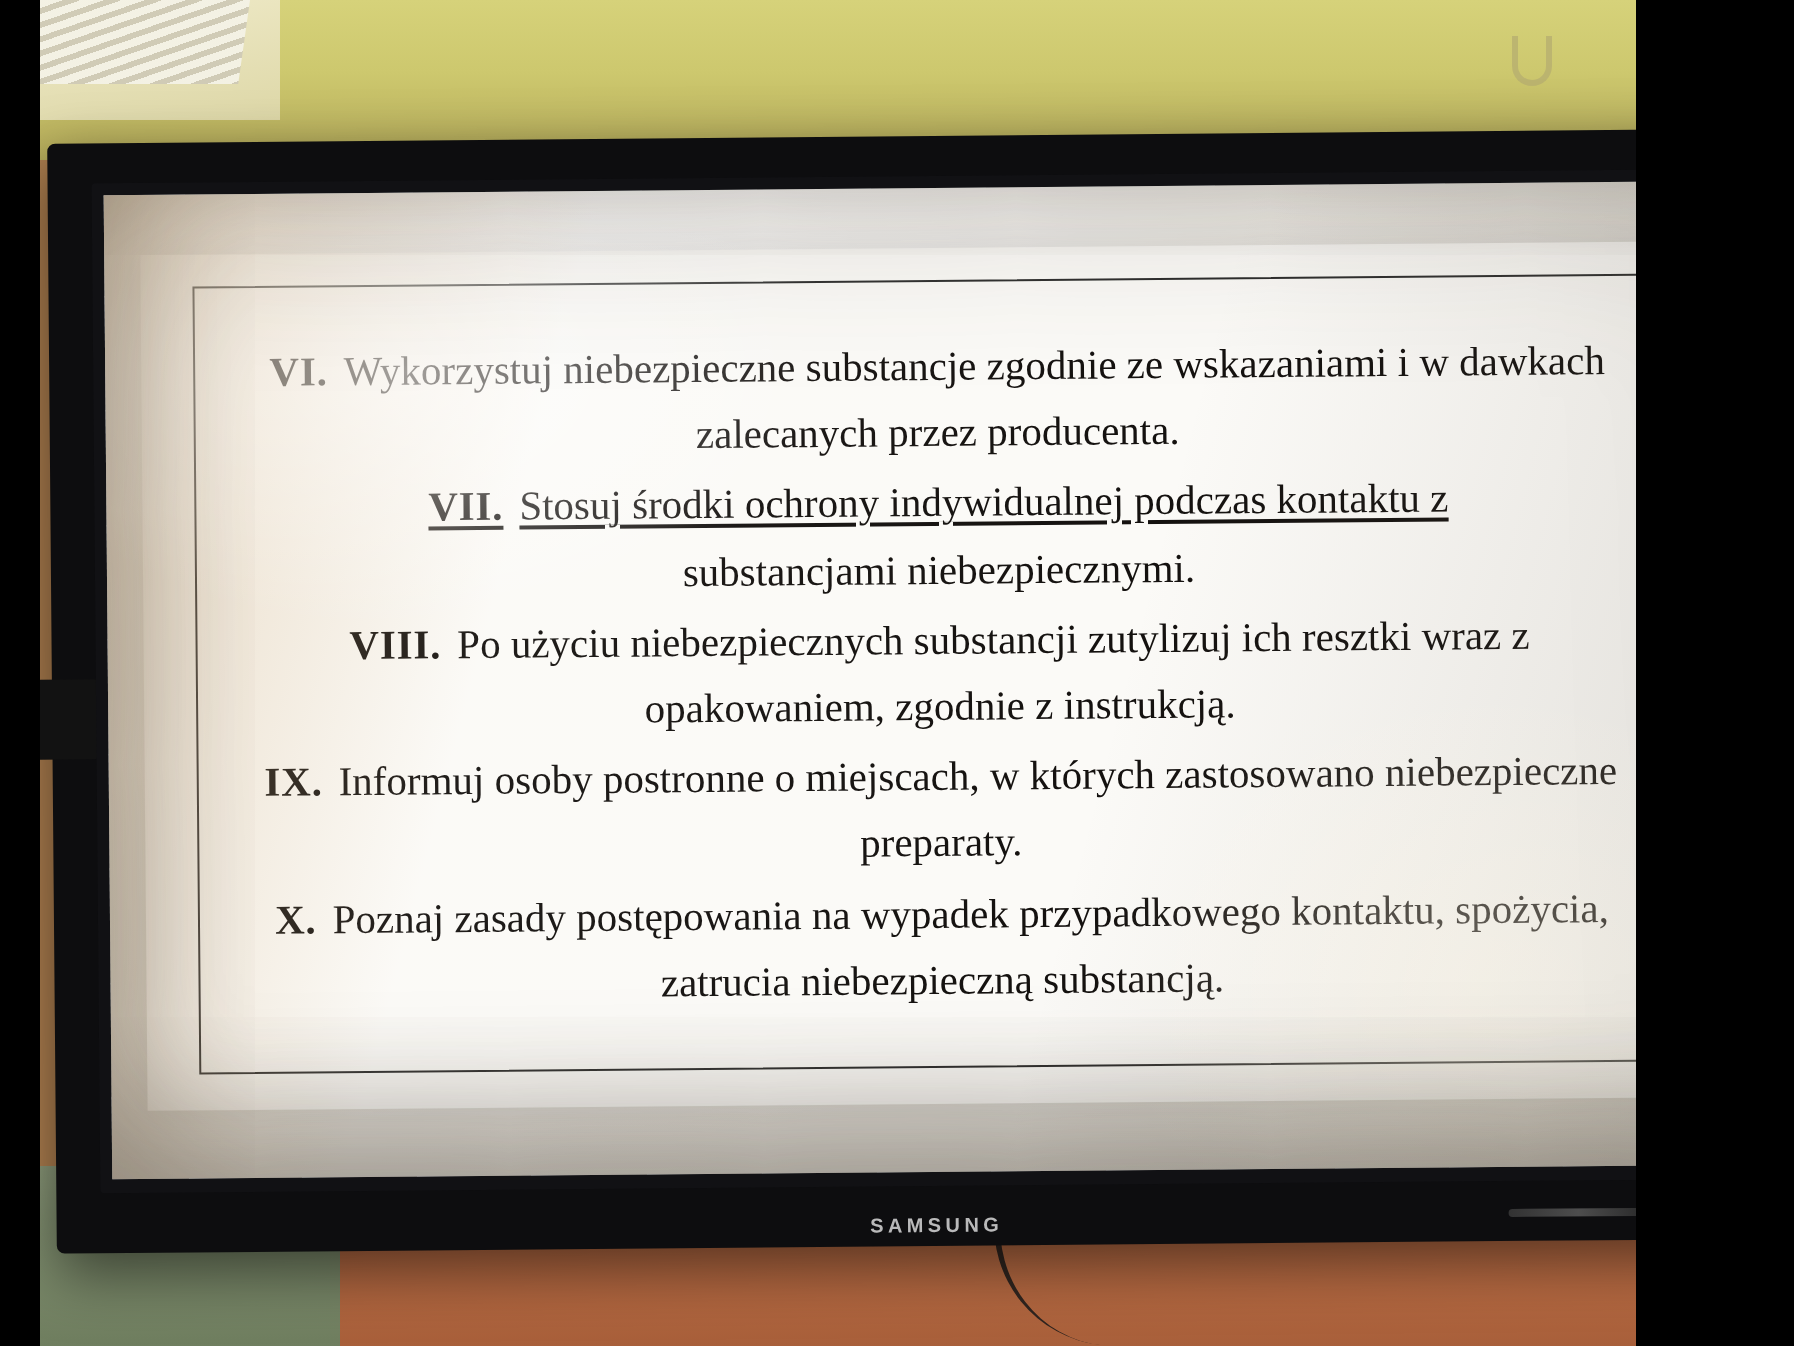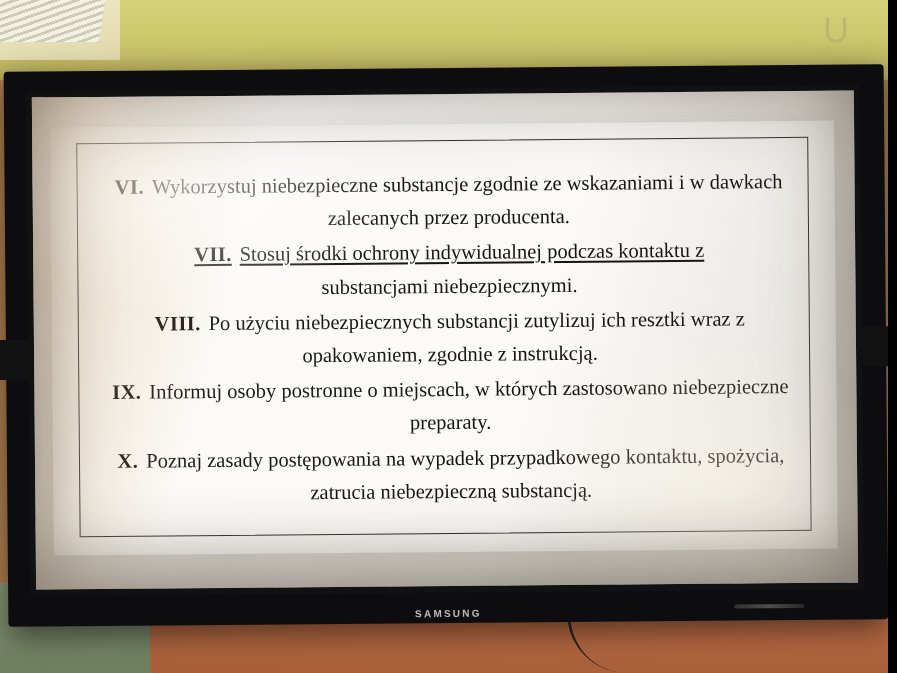--- a/index.html
+++ b/index.html
@@ -9,24 +9,25 @@
   }
   body {
     width: 897px;
     height: 673px;
     overflow: hidden;
     font-family: "Liberation Serif", serif;
   }
 
   .photo {
     position: relative;
-    width: 888px;
+    width: 798px;
     height: 673px;
     overflow: hidden;
     background: #b08050;
+    margin-left: 20px;
   }
 
   
   .wall-top {
     position: absolute;
     left: 0; top: 0;
     width: 897px; height: 80px;
     background: linear-gradient(180deg, #d6d27a 0%, #cdc86e 45%, #b8ae5c 100%);
   }
   .wall-top-left {

